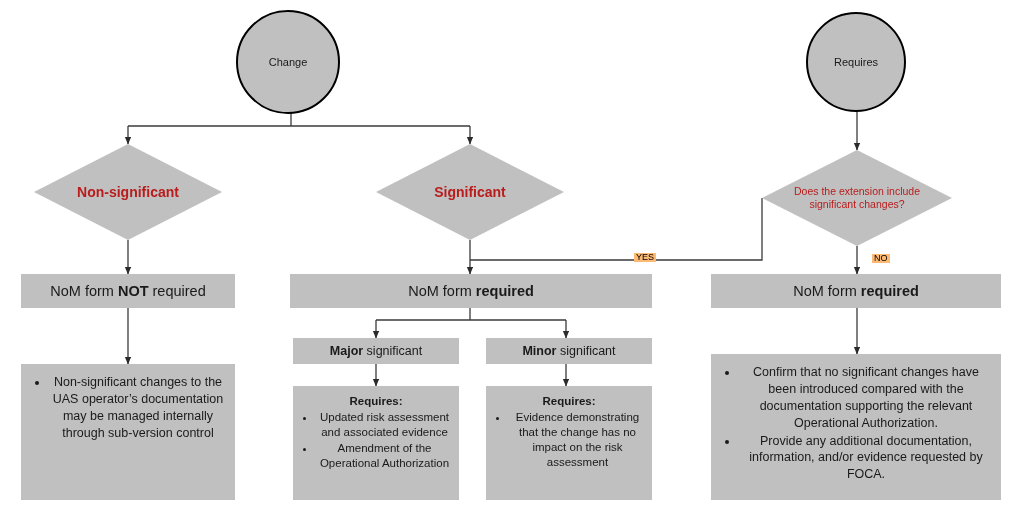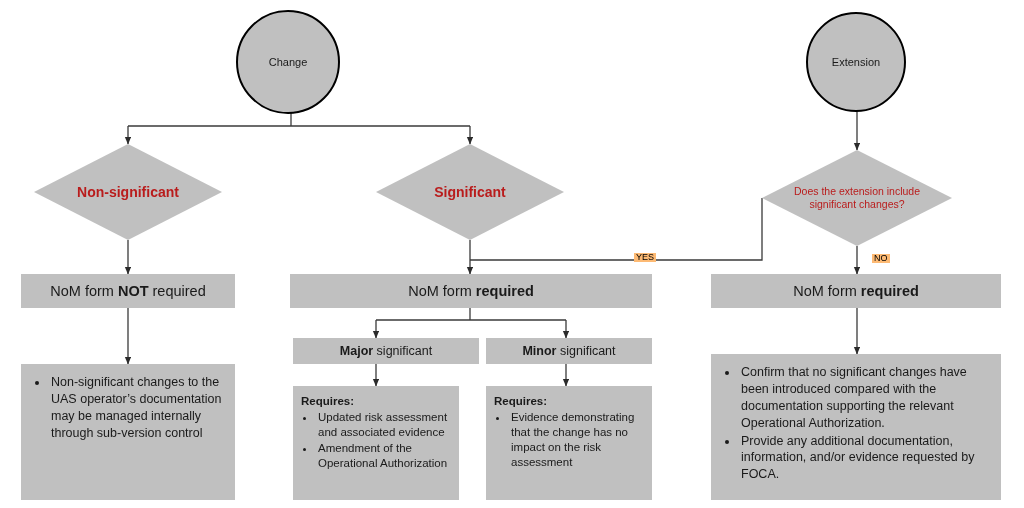--- a/index.html
+++ b/index.html
@@ -67,20 +67,21 @@
   .diamond.question .dlabel {
     font-weight: normal;
     font-size: 10.5px;
     line-height: 1.25;
     max-width: 160px;
   }
   
   .box {
     background: #c0c0c0;
     color: #1a1a1a;
+    text-align: center;
   }
   .box.centered {
     display: flex;
     align-items: center;
     justify-content: center;
     font-size: 14.5px;
   }
   .box.headbox {
     display: flex;
     align-items: center;
@@ -165,21 +166,21 @@
   </svg>
 
   <div class="edge-label" style="left:634px; top:253px;">YES</div>
   <div class="edge-label" style="left:872px; top:254px;">NO</div>
 
   <div class="node circle" style="left:236px; top:10px; width:104px; height:104px;">
     <span>Change</span>
   </div>
 
   <div class="node circle" style="left:806px; top:12px; width:100px; height:100px;">
-    <span>Extension</span>
+    <span>Requires</span>
   </div>
 
   <div class="node diamond" style="left:34px; top:144px; width:188px; height:96px;">
     <div class="dshape"></div>
     <div class="dlabel">Non-significant</div>
   </div>
 
   <div class="node diamond" style="left:376px; top:144px; width:188px; height:96px;">
     <div class="dshape"></div>
     <div class="dlabel">Significant</div>
@@ -199,21 +200,21 @@
   </div>
 
   <div class="node box centered" style="left:290px; top:274px; width:362px; height:34px;">
     <span><span>NoM form </span><b>required</b></span>
   </div>
 
   <div class="node box centered" style="left:711px; top:274px; width:290px; height:34px;">
     <span><span>NoM form </span><b>required</b></span>
   </div>
 
-  <div class="node box headbox" style="left:293px; top:338px; width:186px; height:26px;">
+  <div class="node box headbox" style="left:293px; top:338px; width:166px; height:26px;">
     <span><b>Major</b><span> significant</span></span>
   </div>
 
   <div class="node box headbox" style="left:486px; top:338px; width:166px; height:26px;">
     <span><b>Minor</b><span> significant</span></span>
   </div>
 
   <div class="node box listbox big" style="left:21px; top:364px; width:214px; height:136px;">
     <ul class="bullets wide">
       <li>Non-significant changes to the UAS operator’s documentation may be managed internally through sub-version control</li>

